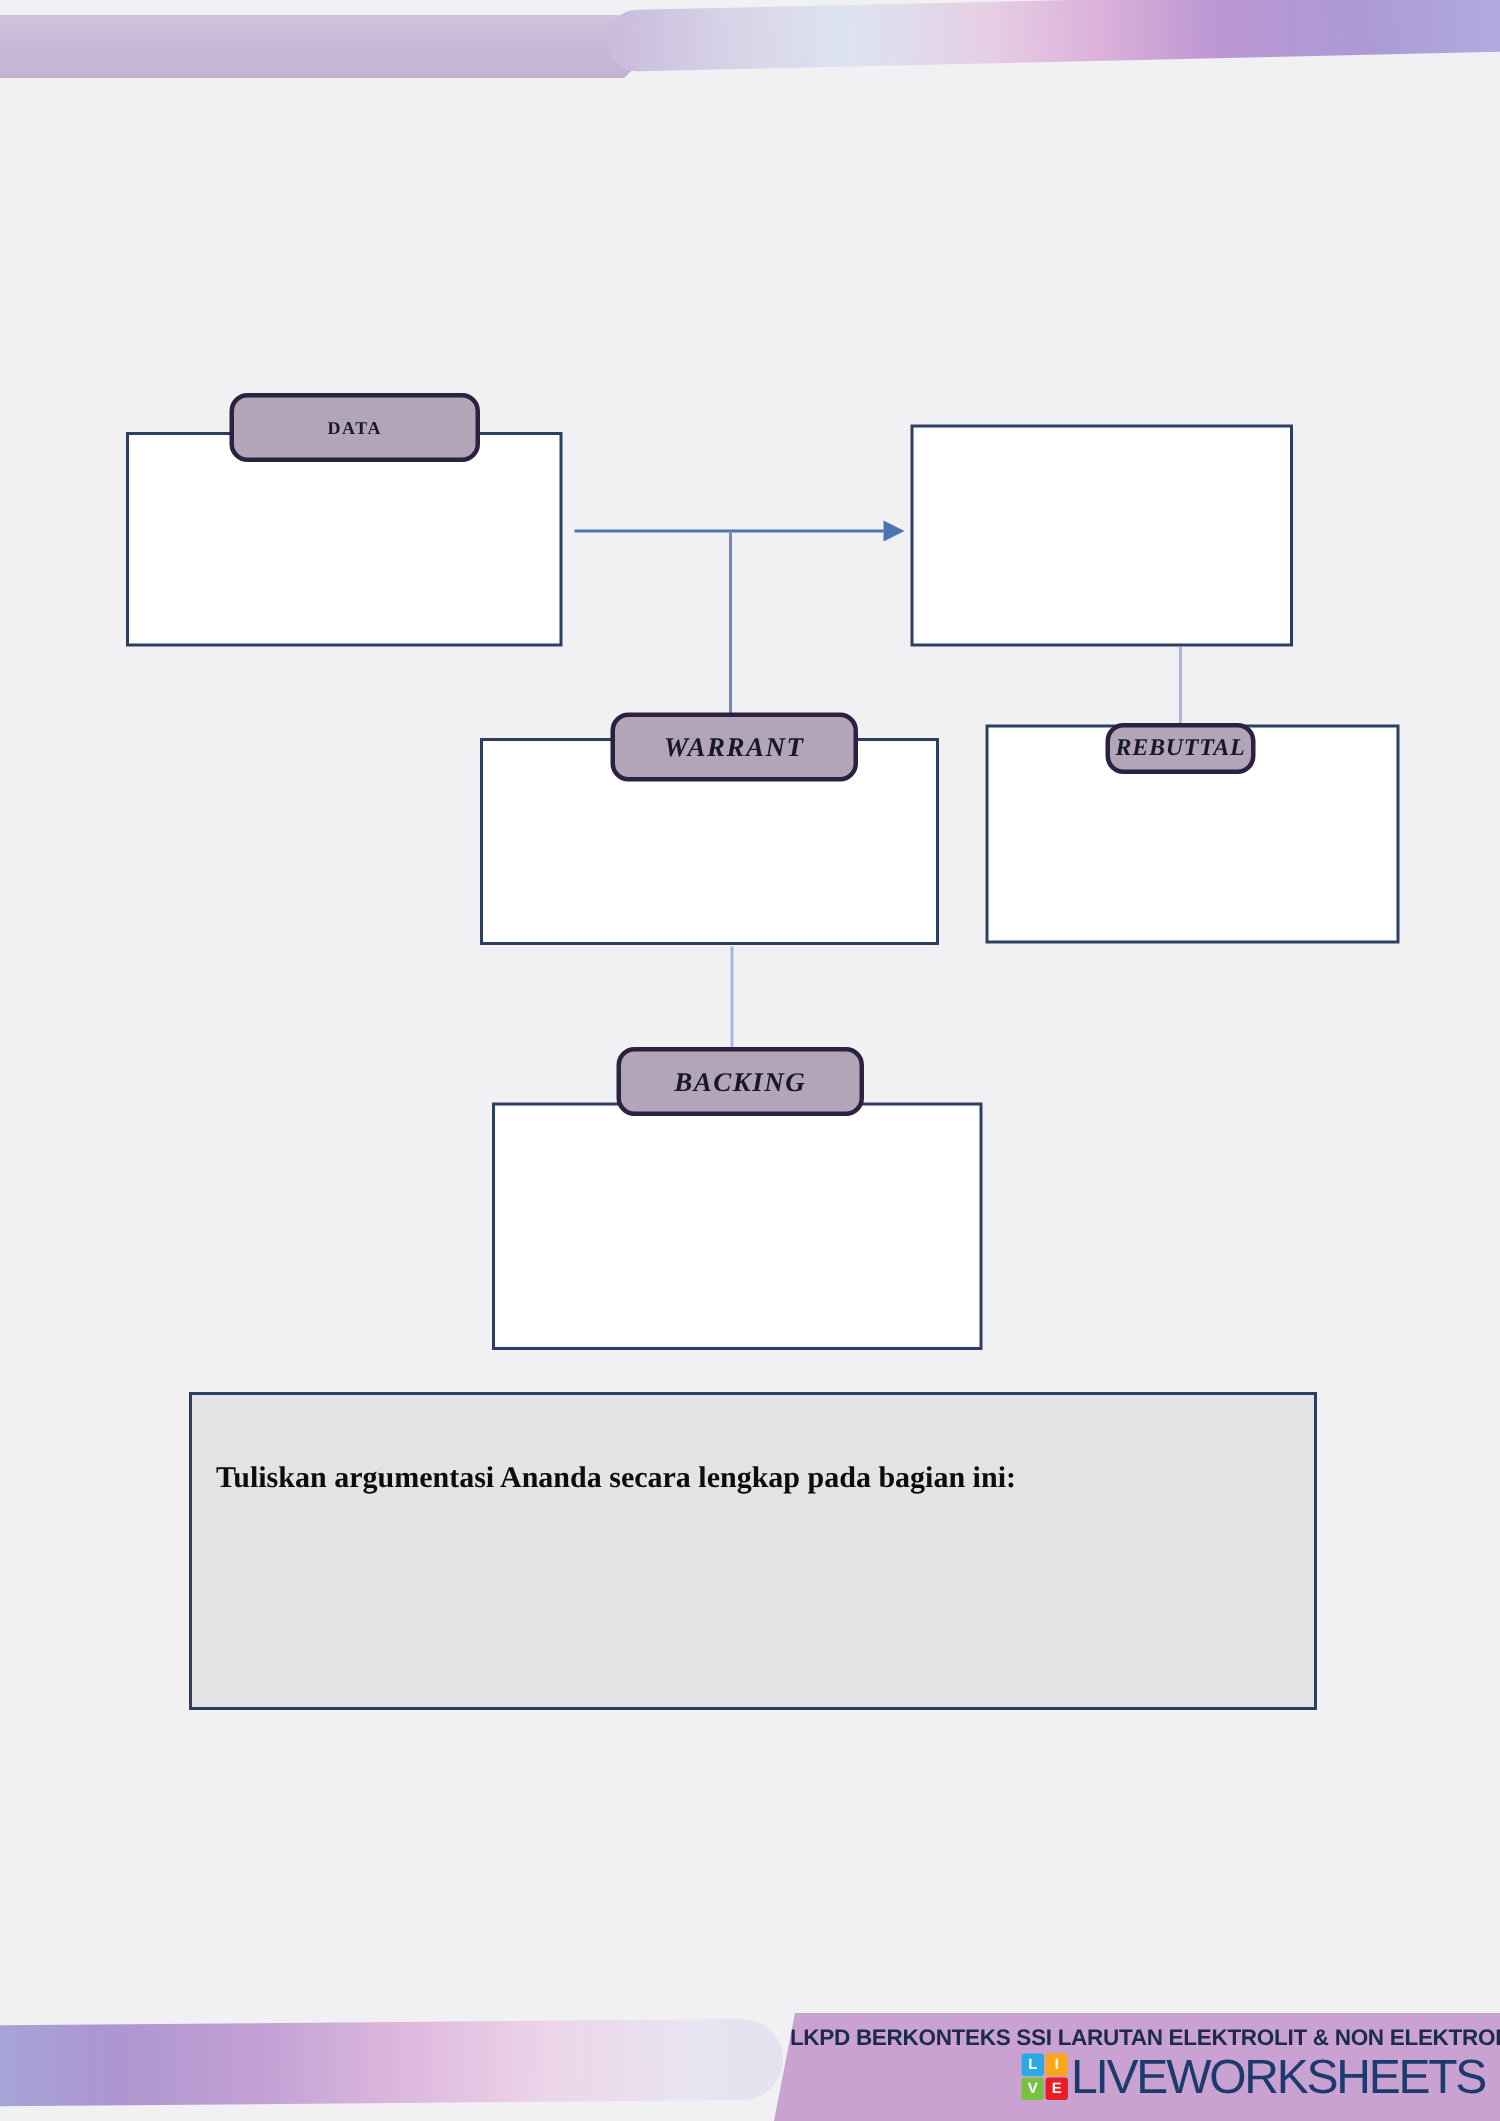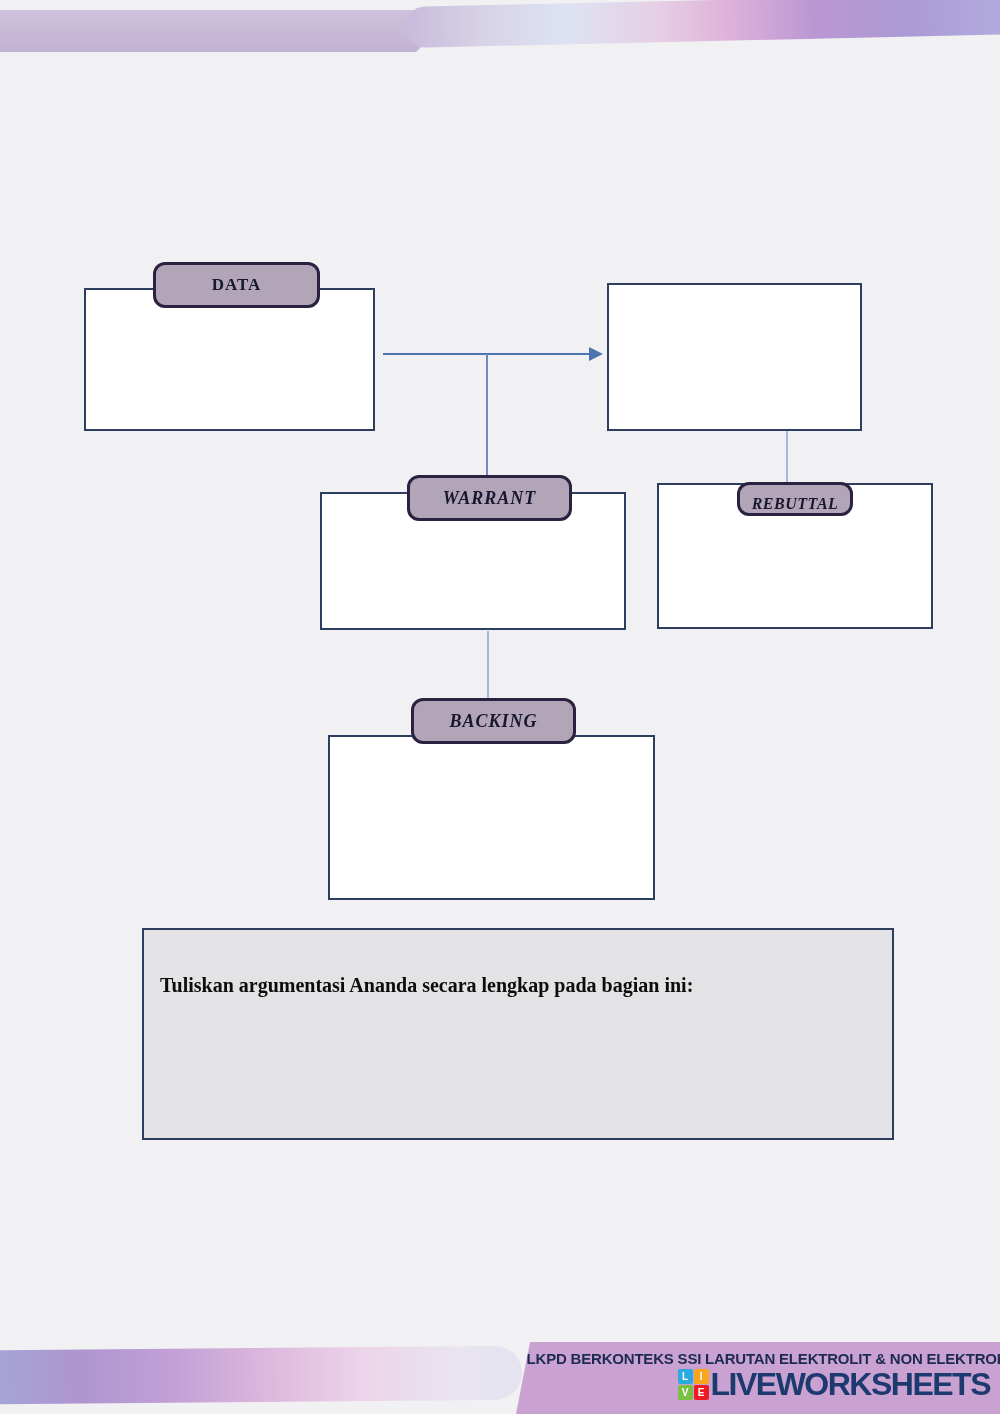--- a/index.html
+++ b/index.html
@@ -37,51 +37,51 @@
   .node-box{
     position:absolute;background:#ffffff;
     border:2px solid #2d3e5f;box-sizing:border-box;z-index:2;
   }
   .pill{
     position:absolute;z-index:3;box-sizing:border-box;
     background:#b3a5b8;border:3px solid #2b2140;border-radius:12px;
     display:flex;align-items:center;justify-content:center;
     color:#17172f;font-weight:bold;letter-spacing:1px;
   }
-  .pill.roman{font-size:17px;}
+  .pill.roman{font-size:12px;}
   .pill.italic{font-style:italic;font-size:18px;}
   .pill.small{font-style:italic;font-size:16px;letter-spacing:.5px;}
 
   #data-box    {left:84px; top:288px;width:291px;height:143px;}
   #data-pill   {left:153px;top:262px;width:167px;height:46px;}
   #klaim-box   {left:607px;top:283px;width:255px;height:148px;}
   #klaim-pill  {left:655px;top:261px;width:177px;height:42px;}
   #warrant-box {left:320px;top:492px;width:306px;height:138px;}
   #warrant-pill{left:407px;top:475px;width:165px;height:46px;text-align:center;}
   #rebuttal-box{left:657px;top:483px;width:276px;height:146px;}
-  #rebuttal-pill{left:737px;top:482px;width:116px;height:34px;align-items:flex-end;}
+  #rebuttal-pill{left:737px;top:482px;width:100px;height:34px;}
   #backing-box {left:328px;top:735px;width:327px;height:165px;}
   #backing-pill{left:411px;top:698px;width:165px;height:46px;}
 
   
   .conn{position:absolute;z-index:1;}
   .arrow-line{left:383px;top:353px;width:206px;height:2px;background:#4c74b0;}
   .arrow-head{
     left:589px;top:347px;width:0;height:0;
     border-top:7px solid transparent;border-bottom:7px solid transparent;
     border-left:14px solid #4c74b0;
   }
   .branch-warrant {left:486px;top:354px;width:2px;height:122px;background:#6f8cc0;}
   .line-rebuttal  {left:786px;top:431px;width:2px;height:52px;background:#a9b5de;}
   .line-backing   {left:487px;top:631px;width:2px;height:68px;background:#a9b5de;}
 
   
   .full-box{
     position:absolute;left:126px;top:928px;width:752px;height:212px;
-    background:#e3e2e4;border:2px solid #2d3e5f;box-sizing:border-box;margin-left:16px;
+    background:#e3e2e4;border:2px solid #2d3e5f;box-sizing:border-box;
   }
   .full-box .prompt{
     margin:44px 20px 0 16px;
     font-size:20px;font-weight:bold;color:#0d0d0d;
   }
 
   
   .ribbon-bottom-left{
     position:absolute;left:-8px;top:1348px;width:530px;height:54px;
     transform:rotate(-.5deg);
@@ -109,21 +109,21 @@
   .logo-grid{
     display:grid;grid-template-columns:15px 15px;grid-template-rows:15px 15px;
     gap:1px;
   }
   .logo-sq{
     display:flex;align-items:center;justify-content:center;
     color:#fff;font-size:10px;font-weight:bold;border-radius:2px;
     font-family:"Liberation Sans", sans-serif;
   }
   .brand-text{
-    font-size:32px;font-weight:bold;color:#1d3a6e;
+    font-size:32px;font-weight:normal;color:#1d3a6e;
     letter-spacing:-1.5px;line-height:1;white-space:nowrap;
   }
 </style>
 </head>
 <body>
 
 <div class="page">
 
   <div class="ribbon-top-left"></div>
   <div class="ribbon-top-right"></div>

